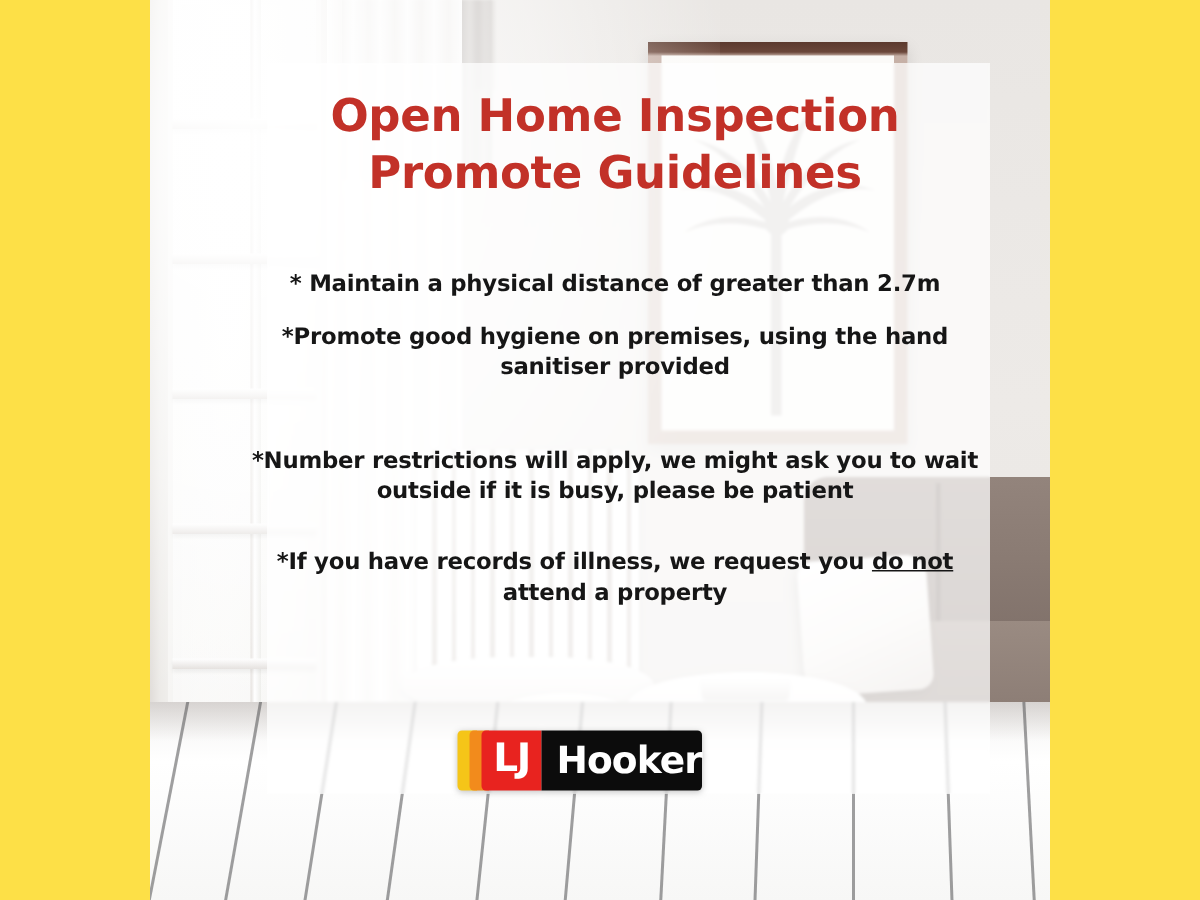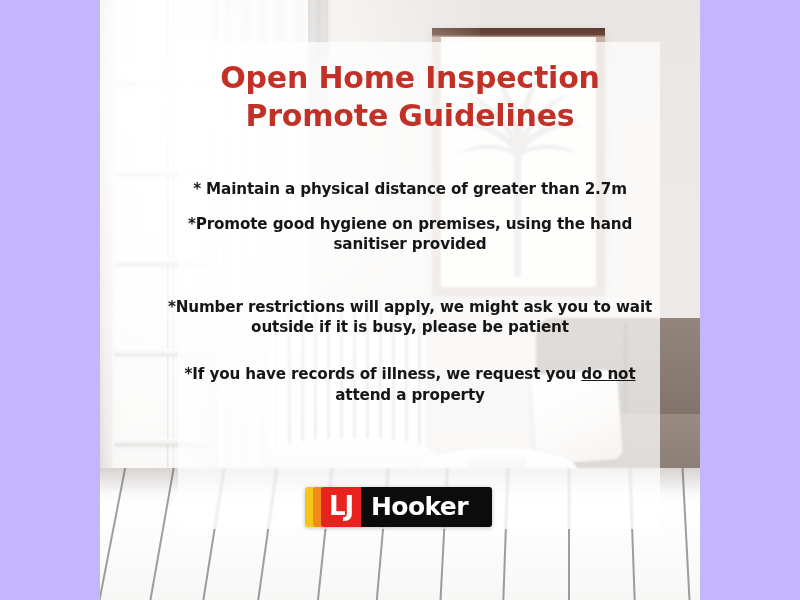--- a/index.html
+++ b/index.html
@@ -11,21 +11,21 @@
     width: 800px;
     height: 600px;
     overflow: hidden;
     font-family: "Liberation Sans", sans-serif;
   }
 
   #canvas {
     position: relative;
     width: 800px;
     height: 600px;
-    background: #c4b5fd;
+    background: #fde047;
     overflow: hidden;
   }
 
   
   .photo {
     position: absolute;
     left: 100px;
     top: 0;
     width: 600px;
     height: 600px;
@@ -394,21 +394,21 @@
     font-size: 26px;
     line-height: 1;
     letter-spacing: -1px;
     padding-bottom: 2px;
   }
   .lb-black {
     background: #0c0c0c;
     border-radius: 0 3px 3px 0;
     display: flex;
     align-items: center;
-    padding: 0 24px 0 10px;
+    padding: 0 0 0 10px;
   }
   .lb-black .hooker {
     color: #ffffff;
     font-family: "DejaVu Sans", sans-serif;
     font-weight: bold;
     font-size: 25px;
     line-height: 1;
     letter-spacing: -0.6px;
     padding-bottom: 2px;
   }

